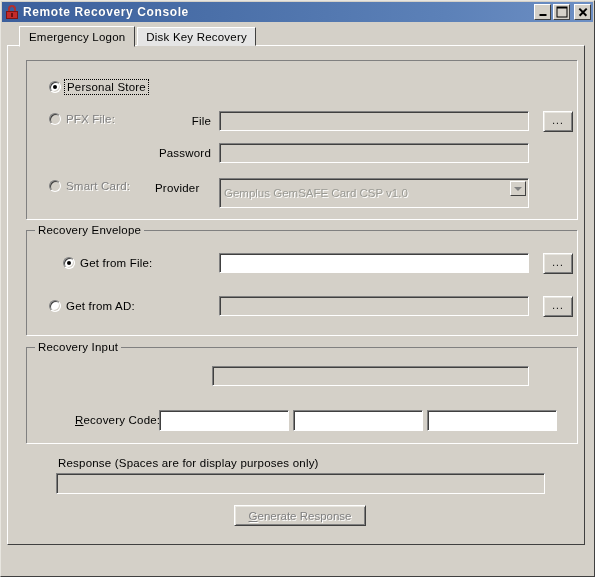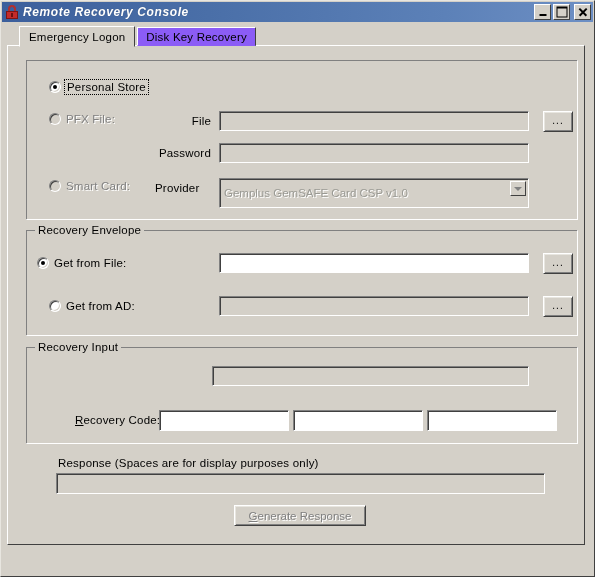--- a/index.html
+++ b/index.html
@@ -64,21 +64,20 @@
   }
   #title-text {
     flex: 1 1 auto;
     color: #ffffff;
     font-size: 12px;
     font-weight: bold;
     letter-spacing: 0.6px;
     white-space: nowrap;
     overflow: hidden;
     text-shadow: 0 0 1px rgba(0,0,0,.3);
-    font-style: italic;
   }
   .caption-btns { display: flex; gap: 2px; align-items: center; }
   .cap-btn {
     width: 17px; height: 16px;
     background: #d4d0c8;
     border: 1px solid;
     border-color: #ffffff #404040 #404040 #ffffff;
     position: relative;
     cursor: default;
     padding: 0;
@@ -107,21 +106,21 @@
     display: flex;
     align-items: flex-end;
     z-index: 3;
     margin-left: 10px;
   }
   .tab {
     height: 19px;
     padding: 8px 8px;
     display: flex; align-items: center;
     font-size: 11.5px;
-    background: #8b5cf6;
+    background: #e5e5e5;
     border: 1px solid;
     border-color: #ffffff #404040 transparent #ffffff;
     cursor: default;
     white-space: nowrap;
     letter-spacing: .2px;
   }
   .tab.active {
     height: 21px;
     margin-bottom: -1px;
     border-color: #ffffff #404040 transparent #ffffff;
@@ -346,21 +345,21 @@
       <div class="combo" style="left:192px; top:117px; width:310px; height:30px;">
         <span class="ctext">Gemplus GemSAFE Card CSP v1.0</span>
         <span class="arrowbtn"></span>
       </div>
     </div>
 
     <div class="groupbox" style="left:18px; top:184px; width:552px; height:106px;">
       <div class="inner-edge"></div>
       <div class="gb-title">Recovery Envelope</div>
 
-      <div class="radio" style="left:10px; top:26px;">
+      <div class="radio" style="left:36px; top:26px;">
         <span class="dot checked"></span>
         <span class="rlabel">Get from File:</span>
       </div>
       <div class="textbox" style="left:192px; top:22px; width:310px; height:20px;"></div>
       <div class="btn ellipsis" style="left:516px; top:22px; width:30px; height:21px;">...</div>
 
       <div class="radio" style="left:22px; top:69px;">
         <span class="dot"></span>
         <span class="rlabel">Get from AD:</span>
       </div>

